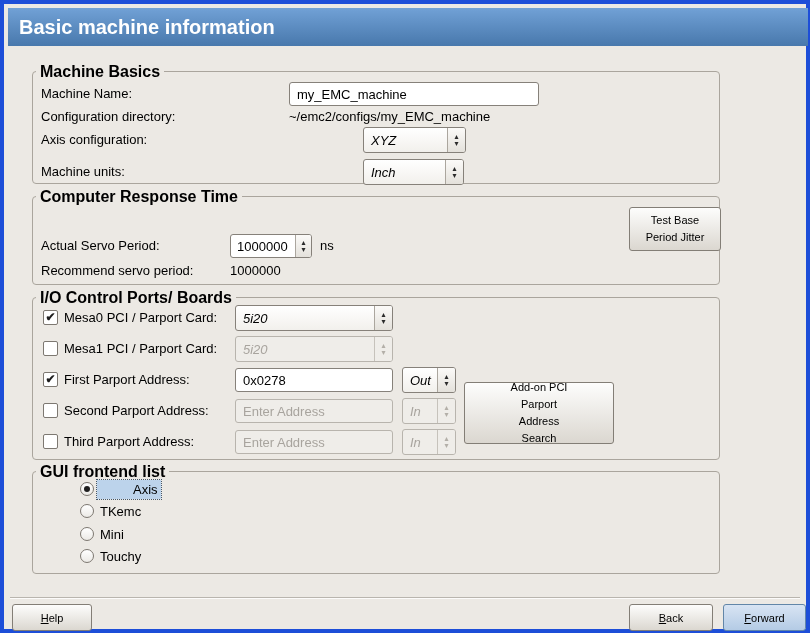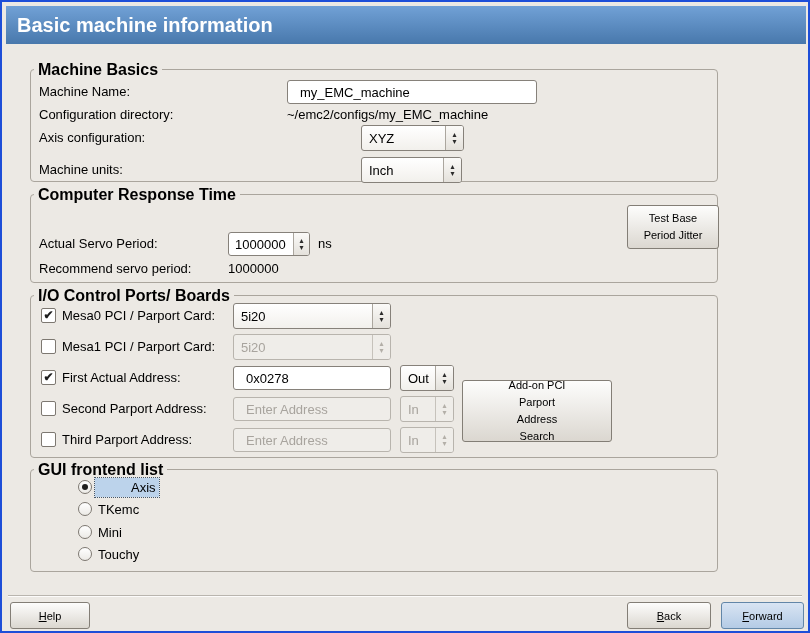--- a/index.html
+++ b/index.html
@@ -1,47 +1,47 @@
 <!DOCTYPE html>
 <html><head>
 <meta charset="utf-8">
 <style>
   html,body{margin:0;padding:0;}
   body{
     width:810px;height:633px;position:relative;overflow:hidden;
     background:#ECE9E4;color:#000;
     font-family:"Liberation Sans",sans-serif;font-size:13px;
   }
-  .window{position:absolute;inset:0;border:2px solid #1d4ed8;box-sizing:border-box;}
+  .window{position:absolute;inset:0;border:4px solid #1d4ed8;box-sizing:border-box;}
   .titlebar{
     position:absolute;left:4px;top:4px;width:800px;height:38px;box-sizing:border-box;
     background:linear-gradient(#71A1D6,#4878AC);
     display:flex;align-items:center;padding-left:11px;
     color:#fff;font-size:20px;font-weight:bold;
   }
   .group{position:absolute;border:1px solid #aaa59d;border-radius:4px;box-sizing:border-box;}
   .group-legend{
     position:absolute;top:-9px;left:3px;background:#ECE9E4;
     padding:0 4px;font-weight:bold;font-size:16px;white-space:nowrap;
   }
   .label{position:absolute;height:24px;line-height:24px;white-space:nowrap;}
   .entry{
     position:absolute;box-sizing:border-box;height:24px;
     border:1px solid #86817a;border-radius:3px;background:#fff;
-    padding:0 12px;font-family:inherit;font-size:13px;color:#000;outline:none;
+    padding:0 7px;font-family:inherit;font-size:13px;color:#000;outline:none;
   }
   .entry.disabled{background:#EFEDE9;color:#a8a49e;border-color:#b8b4ad;}
   .entry::placeholder{color:#a8a49e;}
   .combo{
     position:absolute;box-sizing:border-box;height:26px;
     border:1px solid #86817a;border-radius:3px;
     background:linear-gradient(#ffffff,#f2f0ec);
     display:flex;align-items:stretch;
   }
-  .combo .val{flex:1;display:flex;align-items:center;padding-left:7px;white-space:nowrap;overflow:hidden;}
+  .combo .val{flex:1;display:flex;align-items:center;padding-left:7px;white-space:nowrap;overflow:hidden;font-style:italic;}
   .arrows{
     width:17px;border-left:1px solid #aba69e;
     display:flex;flex-direction:column;align-items:center;justify-content:center;
     font-size:8px;line-height:7px;color:#2b2b2b;
     background:linear-gradient(#fbfaf8,#e4e1db);border-radius:0 2px 2px 0;
   }
   .combo.disabled{background:#EFEDE9;border-color:#b8b4ad;}
   .combo.disabled .val{color:#a8a49e;}
   .combo.disabled .arrows{color:#b3afa8;background:#EFEDE9;border-left-color:#c6c2bb;}
   .spin{
@@ -158,21 +158,21 @@
       <span class="val">5i20</span>
       <span class="arrows">
         <span>▴</span>
         <span>▾</span>
       </span>
     </div>
 
     <span class="checkbox on" style="left:10px;top:74px;">
       <span class="checkmark">✔</span>
     </span>
-    <span class="label" style="left:31px;top:70px;">First Actual Address:</span>
+    <span class="label" style="left:31px;top:70px;">First Parport Address:</span>
     <input class="entry" style="left: 202px; top: 70px; width: 158px;" value="0x0278">
     <div class="combo" style="left:369px;top:69px;width:54px;">
       <span class="val">Out</span>
       <span class="arrows">
         <span>▴</span>
         <span>▾</span>
       </span>
     </div>
 
     <span class="checkbox" style="left:10px;top:105px;">

